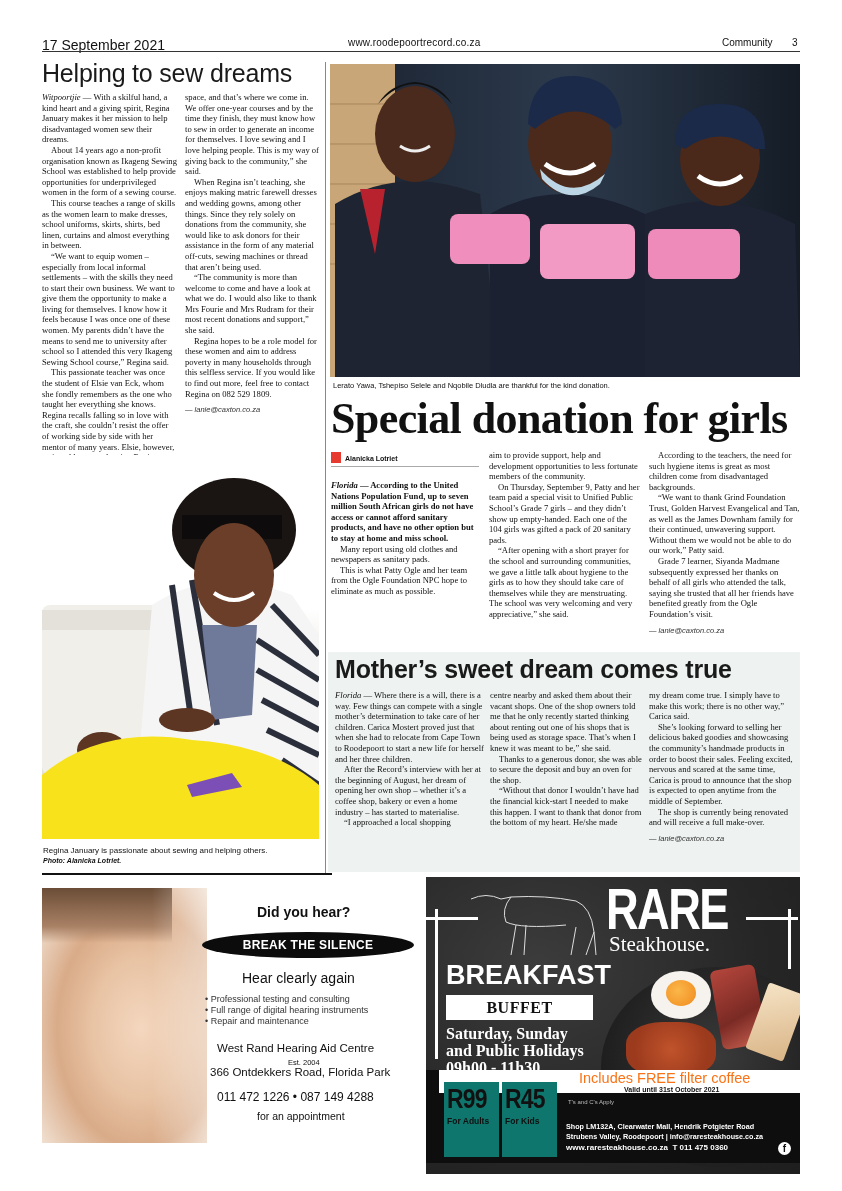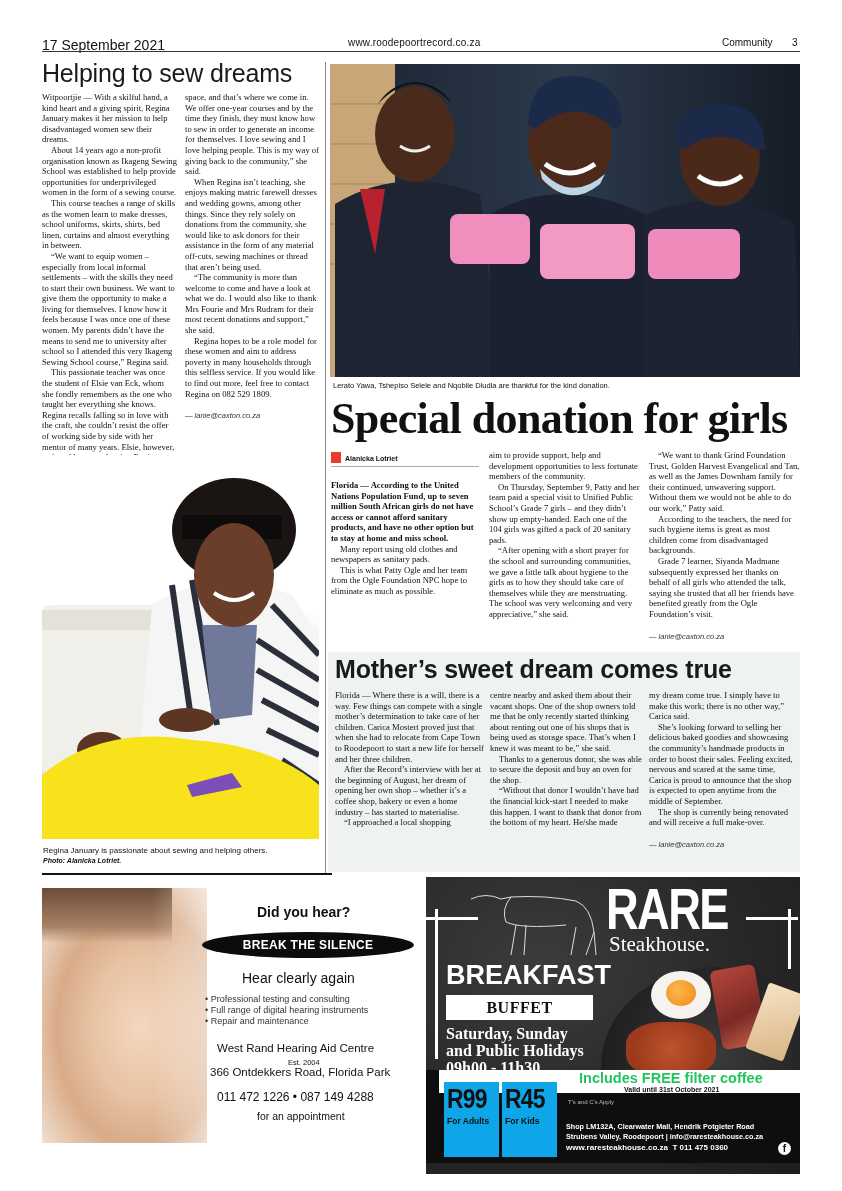--- a/index.html
+++ b/index.html
@@ -13,23 +13,23 @@
   .hdr-date { left: 42px; top: 37px; font-size: 14px; }
   .hdr-url { left: 348px; top: 37px; font-size: 10px; letter-spacing: 0.2px; }
   .hdr-sec { left: 722px; top: 37px; font-size: 10px; }
   .hdr-page { left: 792px; top: 37px; font-size: 10px; }
   .hdr-rule { left: 42px; top: 51px; width: 758px; height: 1px; background: #333; }
 
   
   .col { font-size: 8.6px; line-height: 10.6px; text-align: left; color: #111; }
   .col p { text-indent: 9px; }
   .col p.first { text-indent: 0; }
-  .col .dateline { }
+  .col .dateline { font-style: italic; }
   .col .lead { font-weight: bold; }
-  .col .byline-end { font-family: "Liberation Sans", sans-serif; font-style: italic; font-size: 7.5px; color: #333; margin-top: 12px; text-indent: 0; }
+  .col .byline-end { font-family: "Liberation Sans", sans-serif; font-style: italic; font-size: 7.5px; color: #333; margin-top: 6px; text-indent: 0; }
 
   
   .a1-title { left: 42px; top: 59px; font-size: 25px; font-family: "Liberation Sans", sans-serif; font-weight: normal; letter-spacing: -0.2px; color: #1a1a1a; }
   .a1-col1 { left: 42px; top: 92px; width: 135px; }
   .a1-col2 { left: 185px; top: 92px; width: 135px; }
   .vrule { left: 325px; top: 62px; width: 1px; height: 812px; background: #888; }
 
   
   .photo-regina { left: 42px; top: 455px; width: 277px; height: 384px; overflow: hidden; }
   .photo-regina .bg { position:absolute; inset:0; background: linear-gradient(180deg,#fff 0%,#fff 40%,#e9e6e0 60%,#dedbd4 100%); }
@@ -89,23 +89,23 @@
   .r-line-rv { position:absolute; left: 362px; top: 32px; width: 3px; height: 60px; background: #fff; }
   .bull { position:absolute; left: 40px; top: 10px; width: 140px; height: 70px; }
   .r-rare { position:absolute; left: 180px; top: 2px; font-family: "Liberation Sans", sans-serif; font-weight: bold; font-size: 58px; color: #fff; letter-spacing: -2px; transform: scaleX(0.78); transform-origin: left top; line-height: 60px; }
   .r-steak { position:absolute; left: 183px; top: 55px; font-family: "Liberation Serif", serif; font-size: 21px; color: #fff; }
   .r-break { position:absolute; left: 20px; top: 83px; font-family: "Liberation Sans", sans-serif; font-weight: bold; font-size: 27px; color: #fff; letter-spacing: 0px; }
   .r-buffet-box { position:absolute; left: 20px; top: 118px; width: 147px; height: 25px; background: #fff; text-align: center; }
   .r-buffet { font-family: "Liberation Serif", serif; font-weight: bold; font-size: 16px; line-height: 25px; color: #111; letter-spacing: 0.5px; }
   .r-days { position:absolute; left: 20px; top: 148px; font-family: "Liberation Serif", serif; font-weight: bold; font-size: 16px; line-height: 17px; color: #fff; }
   .r-bottom { position:absolute; left: 0; top: 193px; width: 374px; height: 93px; background: #0e0e0e; }
   .r-white { position:absolute; left: 13px; top: 193px; width: 361px; height: 23px; background: #fff; }
-  .r-free { position:absolute; left: 153px; top: 193px; font-family: "Liberation Sans", sans-serif; font-weight: bold; font-size: 14.5px; color: #22c55e; }
+  .r-free { position:absolute; left: 153px; top: 193px; font-family: "Liberation Sans", sans-serif; font-weight: normal; font-size: 14.5px; color: #f97316; }
   .r-valid { position:absolute; left: 198px; top: 209px; font-family: "Liberation Sans", sans-serif; font-weight: bold; font-size: 7px; color: #111; }
-  .r-price { position:absolute; top: 205px; width: 55px; height: 75px; background: #0ea5e9; }
+  .r-price { position:absolute; top: 205px; width: 55px; height: 75px; background: #0f766e; }
   .r-price .amt { position:absolute; left: 3px; top: 2px; font-family: "Liberation Sans", sans-serif; font-weight: bold; font-size: 27px; letter-spacing: -1px; color: #111; transform: scaleX(0.85); transform-origin: left top; }
   .r-price .lbl { position:absolute; left: 3px; top: 34px; font-family: "Liberation Sans", sans-serif; font-weight: bold; font-size: 8.5px; color: #111; }
   .r-tc { position:absolute; left: 142px; top: 222px; font-family: "Liberation Sans", sans-serif; font-size: 6px; color: #bbb; }
   .r-addr { position:absolute; left: 140px; top: 245px; font-family: "Liberation Sans", sans-serif; font-size: 7.2px; line-height: 10px; color: #fff; font-weight: bold; }
   .r-web { position:absolute; left: 140px; top: 266px; font-family: Liberation Sans, sans-serif; font-size: 8px; color: #fff; font-weight: bold; }
   .r-fb { position:absolute; left: 352px; top: 265px; width: 13px; height: 13px; border-radius: 50%; background: #fff; color: #111; font-family: "Liberation Sans", sans-serif; font-weight: bold; font-size: 10px; text-align: center; line-height: 13px; }
 </style>
 </head>
 <body>
 
@@ -222,22 +222,22 @@
   <p class="first lead"><span class="dateline">Florida</span><span> — According to the United Nations Population Fund, up to seven million South African girls do not have access or cannot afford sanitary products, and have no other option but to stay at home and miss school.</span></p>
   <p>Many report using old clothes and newspapers as sanitary pads.</p>
   <p>This is what Patty Ogle and her team from the Ogle Foundation NPC hope to eliminate as much as possible.</p>
 </div>
 <div class="abs col a2-col2">
   <p class="first">aim to provide support, help and development opportunities to less fortunate members of the community.</p>
   <p>On Thursday, September 9, Patty and her team paid a special visit to Unified Public School’s Grade 7 girls – and they didn’t show up empty-handed. Each one of the 104 girls was gifted a pack of 20 sanitary pads.</p>
   <p>“After opening with a short prayer for the school and surrounding communities, we gave a little talk about hygiene to the girls as to how they should take care of themselves while they are menstruating. The school was very welcoming and very appreciative,” she said.</p>
 </div>
 <div class="abs col a2-col3">
+  <p>According to the teachers, the need for such hygiene items is great as most children come from disadvantaged backgrounds.</p>
   <p>“We want to thank Grind Foundation Trust, Golden Harvest Evangelical and Tan, as well as the James Downham family for their continued, unwavering support. Without them we would not be able to do our work,” Patty said.</p>
-  <p>According to the teachers, the need for such hygiene items is great as most children come from disadvantaged backgrounds.</p>
   <p>Grade 7 learner, Siyanda Madmane subsequently expressed her thanks on behalf of all girls who attended the talk, saying she trusted that all her friends have benefited greatly from the Ogle Foundation’s visit.</p>
   <p class="byline-end">— lanie@caxton.co.za</p>
 </div>
 
 <div class="abs a3-box"></div>
 <h2 class="abs a3-title">Mother’s sweet dream comes true</h2>
 <div class="abs col a3-col1">
   <p class="first"><span class="dateline">Florida</span><span> — Where there is a will, there is a way. Few things can compete with a single mother’s determination to take care of her children. Carica Mostert proved just that when she had to relocate from Cape Town to Roodepoort to start a new life for herself and her three children.</span></p>
   <p>After the Record’s interview with her at the beginning of August, her dream of opening her own shop – whether it’s a coffee shop, bakery or even a home industry – has started to materialise.</p>
   <p>“I approached a local shopping</p>

